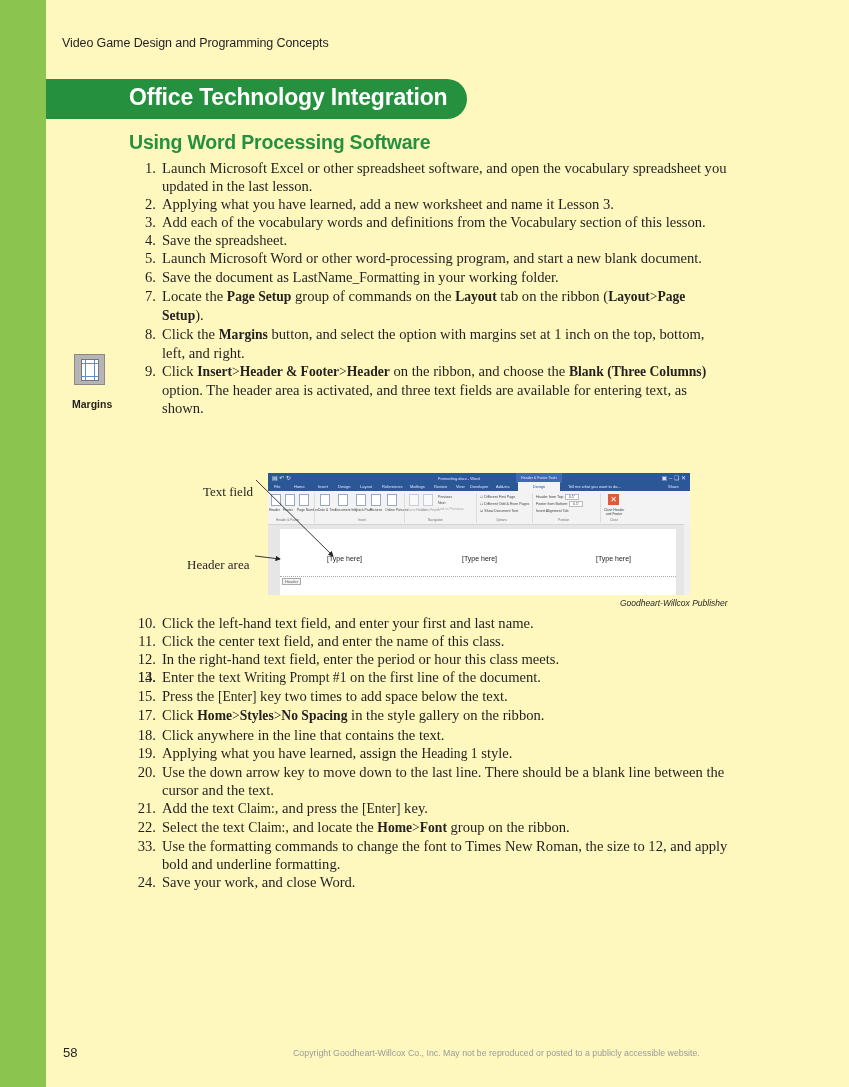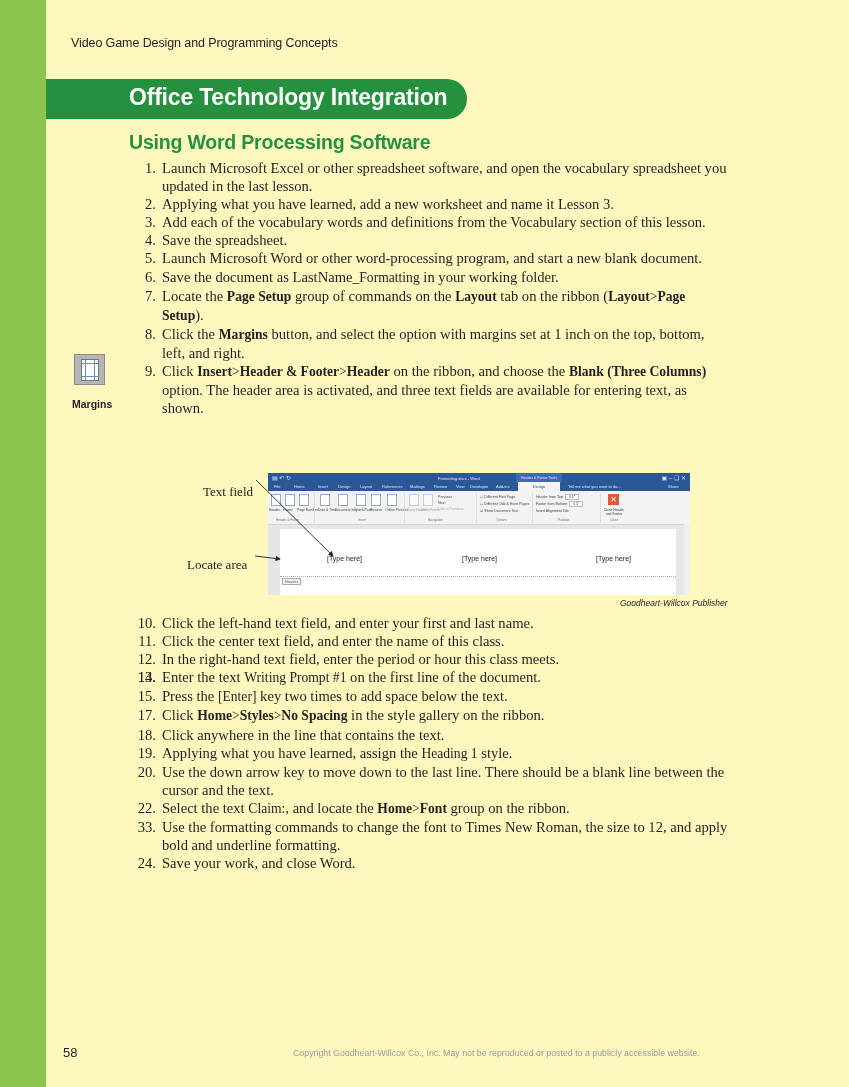--- a/index.html
+++ b/index.html
@@ -1,18 +1,18 @@
 <!DOCTYPE html>
 <html><head>
 <meta charset="utf-8">
 <style>
   html, body { margin:0; padding:0; }
   body { width:849px; height:1087px; background:#fef8bf; position:relative; overflow:hidden; font-family:"Liberation Serif", serif; color:#231f20; }
   .leftbar { position:absolute; left:0; top:0; width:46px; height:1087px; background:#8bc54f; }
-  .running-head { position:absolute; left:71px; top:36px; font-family:"Liberation Sans", sans-serif; font-size:12.5px; color:#231f20; letter-spacing:-0.1px; }
+  .running-head { position:absolute; left:62px; top:36px; font-family:"Liberation Sans", sans-serif; font-size:12.5px; color:#231f20; letter-spacing:-0.1px; }
   .banner { position:absolute; left:46px; top:79px; width:421px; height:40px; background:#25913f; border-radius:0 20px 20px 0; }
   .banner-title { position:absolute; left:129px; top:84px; font-family:"Liberation Sans", sans-serif; font-weight:bold; font-size:23px; color:#fff; letter-spacing:-0.2px; }
   .section-title { position:absolute; left:129px; top:131px; font-family:"Liberation Sans", sans-serif; font-weight:bold; font-size:19.5px; color:#25913f; letter-spacing:-0.2px; }
   ol.steps { position:absolute; left:129px; width:600px; margin:0; padding:0; list-style:none; font-size:14.6px; line-height:18.1px; }
   ol.steps li { position:relative; padding-left:33px; }
   ol.steps li .num { position:absolute; left:0; width:27px; text-align:right; }
   .sans { font-family:Liberation Serif, serif; font-size:13.6px; }
   .b { font-weight:bold; }
   .it { }
   .steps1 { top:159px; }
@@ -73,21 +73,21 @@
   <li><span class="num">3.</span><span>Add each of the vocabulary words and definitions from the Vocabulary section of this lesson.</span></li>
   <li><span class="num">4.</span><span>Save the spreadsheet.</span></li>
   <li><span class="num">5.</span><span>Launch Microsoft Word or other word-processing program, and start a new blank document.</span></li>
   <li><span class="num">6.</span><span>Save the document as </span><span class="it">LastName</span><span class="sans">_Formatting</span><span> in your working folder.</span></li>
   <li><span class="num">7.</span><span>Locate the </span><span class="sans b">Page Setup</span><span> group of commands on the </span><span class="sans b">Layout</span><span> tab on the ribbon (</span><span class="sans b">Layout</span><span class="sans">&gt;</span><span class="sans b">Page Setup</span><span>).</span></li>
   <li><span class="num">8.</span><span>Click the </span><span class="sans b">Margins</span><span> button, and select the option with margins set at 1 inch on the top, bottom, left, and right.</span></li>
   <li><span class="num">9.</span><span>Click </span><span class="sans b">Insert</span><span class="sans">&gt;</span><span class="sans b">Header &amp; Footer</span><span class="sans">&gt;</span><span class="sans b">Header</span><span> on the ribbon, and choose the </span><span class="sans b">Blank (Three Columns)</span><span> option. The header area is activated, and three text fields are available for entering text, as shown.</span></li>
 </ol>
 
 <div class="callout" style="left:203px; top:472px;">Text field</div>
-<div class="callout" style="left:187px; top:545px;">Locate area</div>
+<div class="callout" style="left:187px; top:545px;">Header area</div>
 
 <div class="word">
   <div class="w-title">
     <span style="position:absolute;left:4px;top:1px;font-size:6px;">▤ ↶ ↻</span>
     <span style="position:absolute;left:170px;top:3px;">Formatting.docx - Word</span>
     <span style="position:absolute;right:4px;top:1px;font-size:6px;">▣ – ❏ ✕</span>
   </div>
   <div class="w-ctx">Header &amp; Footer Tools</div>
   <div class="w-tabs">
     <span style="left:6px">File</span>
@@ -180,19 +180,20 @@
   <li><span class="num">10.</span><span>Click the left-hand text field, and enter your first and last name.</span></li>
   <li><span class="num">11.</span><span>Click the center text field, and enter the name of this class.</span></li>
   <li><span class="num">12.</span><span>In the right-hand text field, enter the period or hour this class meets.</span></li>
   <li><span class="num">13.</span></li>
   <li><span class="num">14.</span><span>Enter the text </span><span class="sans">Writing Prompt #1</span><span> on the first line of the document.</span></li>
   <li><span class="num">15.</span><span>Press the </span><span class="sans">[Enter]</span><span> key two times to add space below the text.</span></li>
   <li><span class="num">17.</span><span>Click </span><span class="sans b">Home</span><span class="sans">&gt;</span><span class="sans b">Styles</span><span class="sans">&gt;</span><span class="sans b">No Spacing</span><span> in the style gallery on the ribbon.</span></li>
   <li><span class="num">18.</span><span>Click anywhere in the line that contains the text.</span></li>
   <li><span class="num">19.</span><span>Applying what you have learned, assign the </span><span class="sans">Heading 1</span><span> style.</span></li>
   <li><span class="num">20.</span><span>Use the down arrow key to move down to the last line. There should be a blank line between the cursor and the text.</span></li>
+  <li><span class="num">21.</span><span>Add the text </span><span class="sans">Claim:</span><span>, and press the </span><span class="sans">[Enter]</span><span> key.</span></li>
   <li><span class="num">22.</span><span>Select the text </span><span class="sans">Claim:</span><span>, and locate the </span><span class="sans b">Home</span><span class="sans">&gt;</span><span class="sans b">Font</span><span> group on the ribbon.</span></li>
   <li><span class="num">33.</span><span>Use the formatting commands to change the font to Times New Roman, the size to 12, and apply bold and underline formatting.</span></li>
   <li><span class="num">24.</span><span>Save your work, and close Word.</span></li>
 </ol>
 
 <div class="page-num">58</div>
 <div class="copyright">Copyright Goodheart-Willcox Co., Inc. May not be reproduced or posted to a publicly accessible website.</div>
 
 </body></html>

